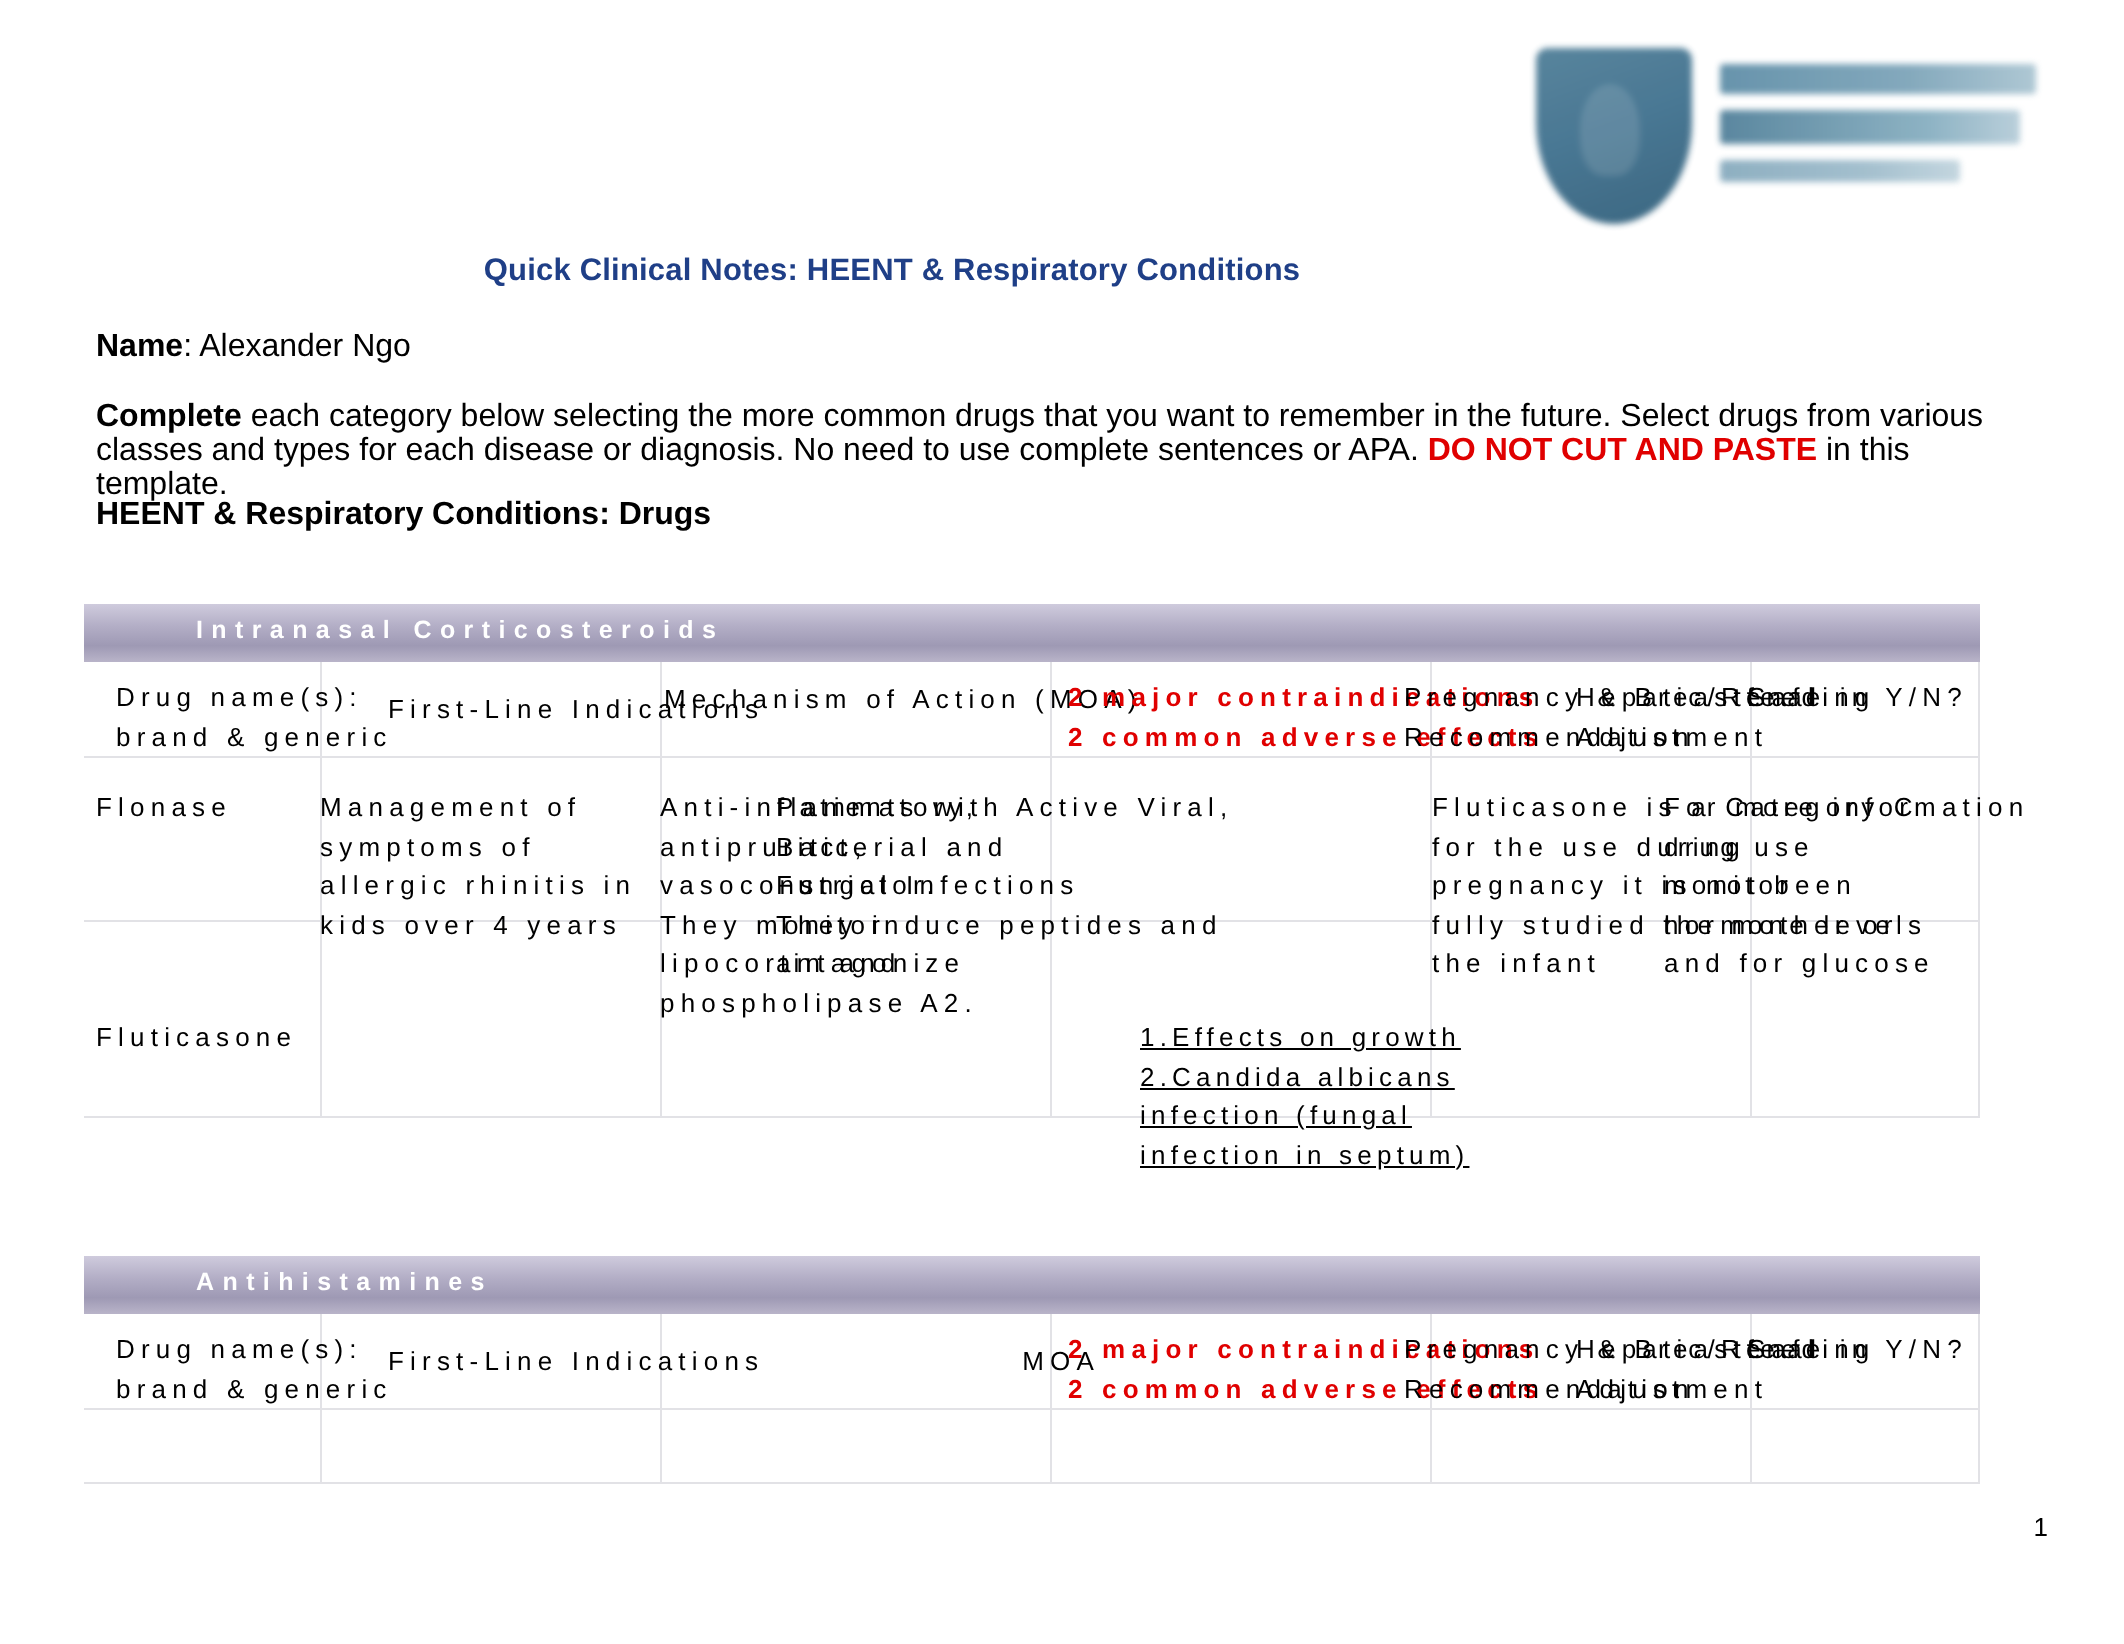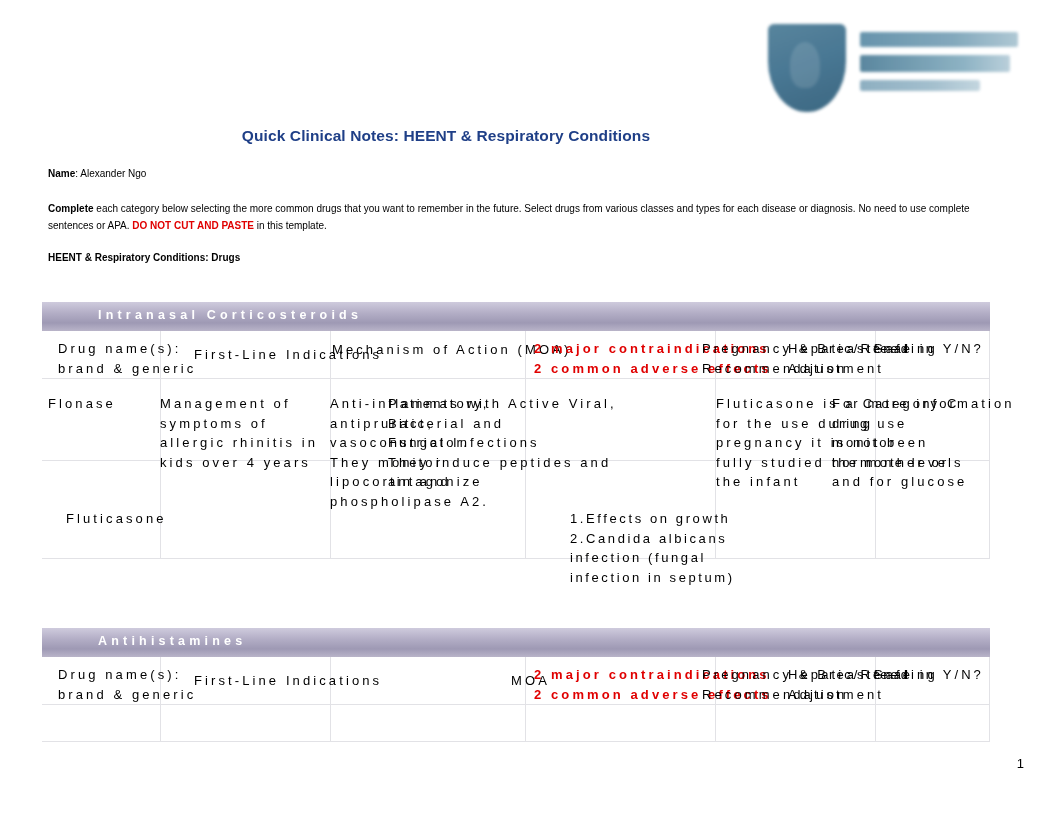--- a/index.html
+++ b/index.html
@@ -70,21 +70,21 @@
     width: 892px;
     text-align: center;
     font-size: 15.5px;
     font-weight: bold;
     color: #1f3f87;
     letter-spacing: .1px;
   }
   .para {
     position: absolute;
     left: 48px;
-    font-size: 10px;
+    font-size: 16px;
     line-height: 17px;
     color: #000;
   }
   .para b { font-weight: bold; }
   .para .warn { color: #e00000; font-weight: bold; }
   #name-line  { top: 165px; }
   #complete-p { top: 200px; width: 960px; }
   #section-h  { top: 249px; font-weight: bold; }
 
   .page-num {
@@ -227,24 +227,24 @@
 pregnancy it is not been
 fully studied the mother or
 the infant</div>
     <div class="cellpad" style="left:790px; top:63px; width:290px;">For more information
 drug use
 monitor
 hormone levels
 and for glucose</div>
     <div class="cellpad" style="left:890px; top:63px; width:150px;"></div>
 
-    <div class="cellpad" style="left:24px;   top:178px; width:240px;">Fluticasone</div>
+    <div class="cellpad" style="left:6px;   top:178px; width:240px;">Fluticasone</div>
     <div class="cellpad" style="left:118px; top:178px; width:260px;"></div>
     <div class="cellpad" style="left:288px; top:178px; width:300px;"></div>
-    <div class="cellpad nospace" style="left:528px; top:178px; width:330px;">1.Effects on growth
+    <div class="cellpad nospace" style="left:528px; top:178px; width:330px;text-decoration:underline;">1.Effects on growth
 2.Candida albicans
    infection (fungal
    infection in septum)</div>
     <div class="cellpad" style="left:674px; top:178px; width:300px;"></div>
     <div class="cellpad" style="left:790px; top:178px; width:290px;"></div>
     <div class="cellpad" style="left:890px; top:178px; width:150px;"></div>
   </div>
 </div>
 
 <div class="tbl-block" id="tbl-antihistamines">

